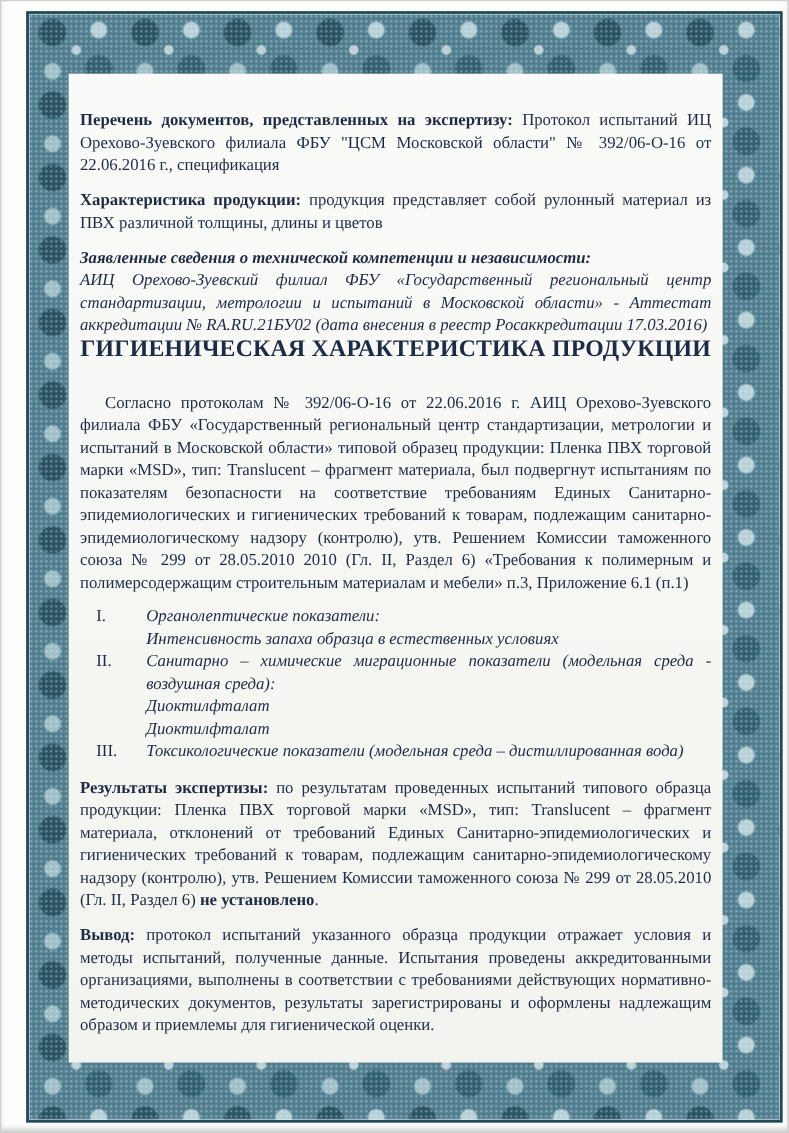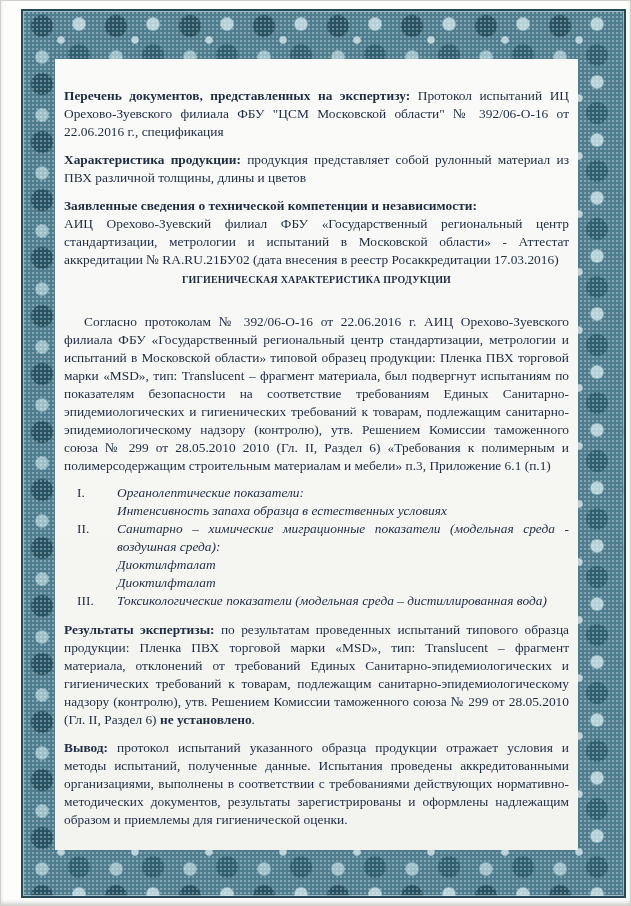--- a/index.html
+++ b/index.html
@@ -41,28 +41,28 @@
     box-sizing: border-box;
     background: #f5f5f2;
     background-image: linear-gradient(180deg, rgba(255,255,255,0.5), rgba(235,235,230,0.25));
     padding: 28px 9px 0 9px;
     overflow: hidden;
     color: #1e2b44;
     font-size: 13.4px;
     line-height: 18px;
   }
   .para { margin: 0 0 10px 0; text-align: justify; }
-  .para.tight { margin-bottom: 2px; }
+  .para.tight { margin-bottom: 2px; font-style: italic; }
   .b { font-weight: bold; }
   .label-block { display: block; font-weight: bold; }
   .heading {
     margin: 0 0 11px 0;
     text-align: center;
     font-weight: bold;
-    font-size: 10px;
+    font-size: 19px;
     letter-spacing: 0.2px;
   }
   .indent { text-indent: 20px; margin-bottom: 9px; margin-top: 24px; }
   .indicators { margin: 0 0 11px 0; }
   .ind-row { display: flex; }
   .ind-num {
     flex: none;
     width: 53px;
     box-sizing: border-box;
     padding-left: 13px;

